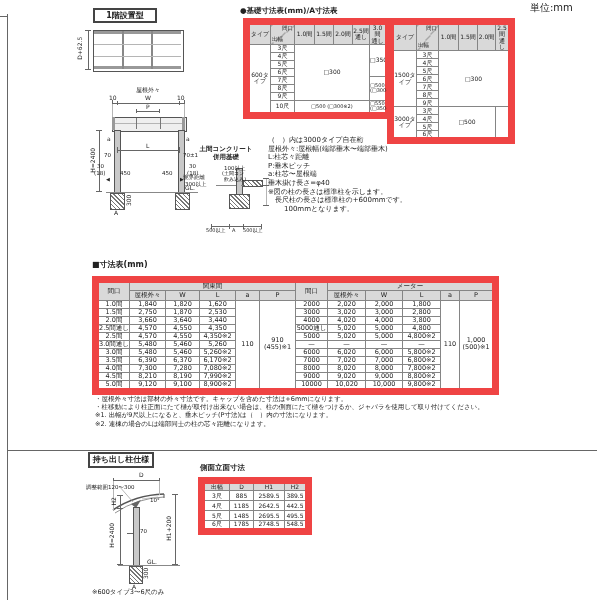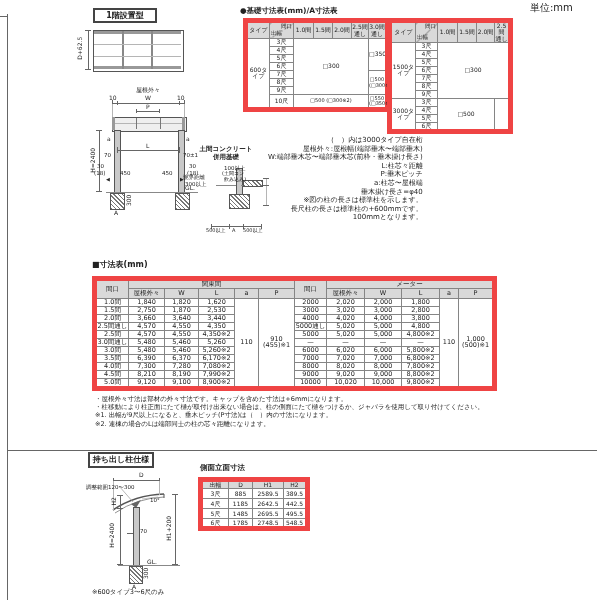--- a/index.html
+++ b/index.html
@@ -10,32 +10,32 @@
   .b{font-weight:bold;} .ctr{text-align:center;}
   .rot{position:absolute;transform:rotate(-90deg);transform-origin:center;font-size:6px;white-space:nowrap;text-align:center;line-height:1.1;}
   .hl{position:absolute;height:1px;background:#666;}
   .vl{position:absolute;width:1px;background:#666;}
   .thin{background:#b5b5b5;}
   .pillar{position:absolute;background:#c9c9c9;border:1px solid #555;}
   .hatch{position:absolute;border:1px solid #555;
          background:repeating-linear-gradient(45deg,#777 0,#777 1px,#fff 1px,#fff 3px);}
   .typebox{position:absolute;border:2px solid #444;background:#fff;text-align:center;
            font-weight:bold;font-size:8px;color:#222;}
-  table{position:absolute;border-collapse:collapse;table-layout:fixed;background:#fff;border:5px solid #ef4444;}
+  table{position:absolute;border-collapse:collapse;table-layout:fixed;background:#fff;border:7px solid #ef4444;}
   th,td{border:1px solid #858585;font-size:6px;font-weight:normal;text-align:center;
         vertical-align:middle;padding:0;line-height:1.05;color:#222;overflow:hidden;}
   th{background:#d9d9d9;}
   .dt th,.dt td{font-size:6.5px;}
   .sm{font-size:5px;white-space:nowrap;}
   .ovr{overflow:visible;}
   .diag{position:relative;background:linear-gradient(to bottom right,#d9d9d9 49%,#777 49%,#777 51%,#d9d9d9 51%);}
   .diag .cTR{position:absolute;top:1px;right:1px;font-size:5.5px;}
   .diag .cBL{position:absolute;bottom:1px;left:1px;font-size:5.5px;}
   .roof{position:absolute;border:1px solid #555;background:#efefef;}
-  .notes{position:absolute;font-size:7px;line-height:8.6px;white-space:nowrap;color:#222;text-align:right;}
+  .notes{position:absolute;font-size:7px;line-height:8.6px;white-space:nowrap;color:#222;}
   .notes2{position:absolute;font-size:6.5px;line-height:8.2px;white-space:nowrap;color:#222;}
   .ind1{padding-left:7px;} .ind2{padding-left:16px;}
   svg{position:absolute;}
 </style>
 </head>
 <body>
 
 <div id="canvas">
 
   <div class="hl" style="left:0;top:16px;width:7px"></div>
@@ -270,21 +270,20 @@
         </tr>
     <tr style="height:8px">
           <td>6尺</td>
         </tr>
   </tbody>
     </table>
 
   <div class="notes" style="left:268px;top:136px">
     <div>（　）内は3000タイプ自在桁</div>
     <div>屋根外々:屋根幅(端部垂木〜端部垂木)</div>
-    <div>W:端部垂木芯〜端部垂木芯(前枠・垂木掛け長さ)</div>
     <div>L:柱芯々距離</div>
     <div>P:垂木ピッチ</div>
     <div>a:柱芯〜屋根端</div>
     <div>垂木掛け長さ=φ40</div>
     <div>※図の柱の長さは標準柱を示します。</div>
     <div class="ind1">長尺柱の長さは標準柱の+600mmです。</div>
     <div class="ind2">100mmとなります。</div>
   </div>
 
   <div class="lab b f8" style="left:92px;top:261px">■寸法表(mm)</div>

